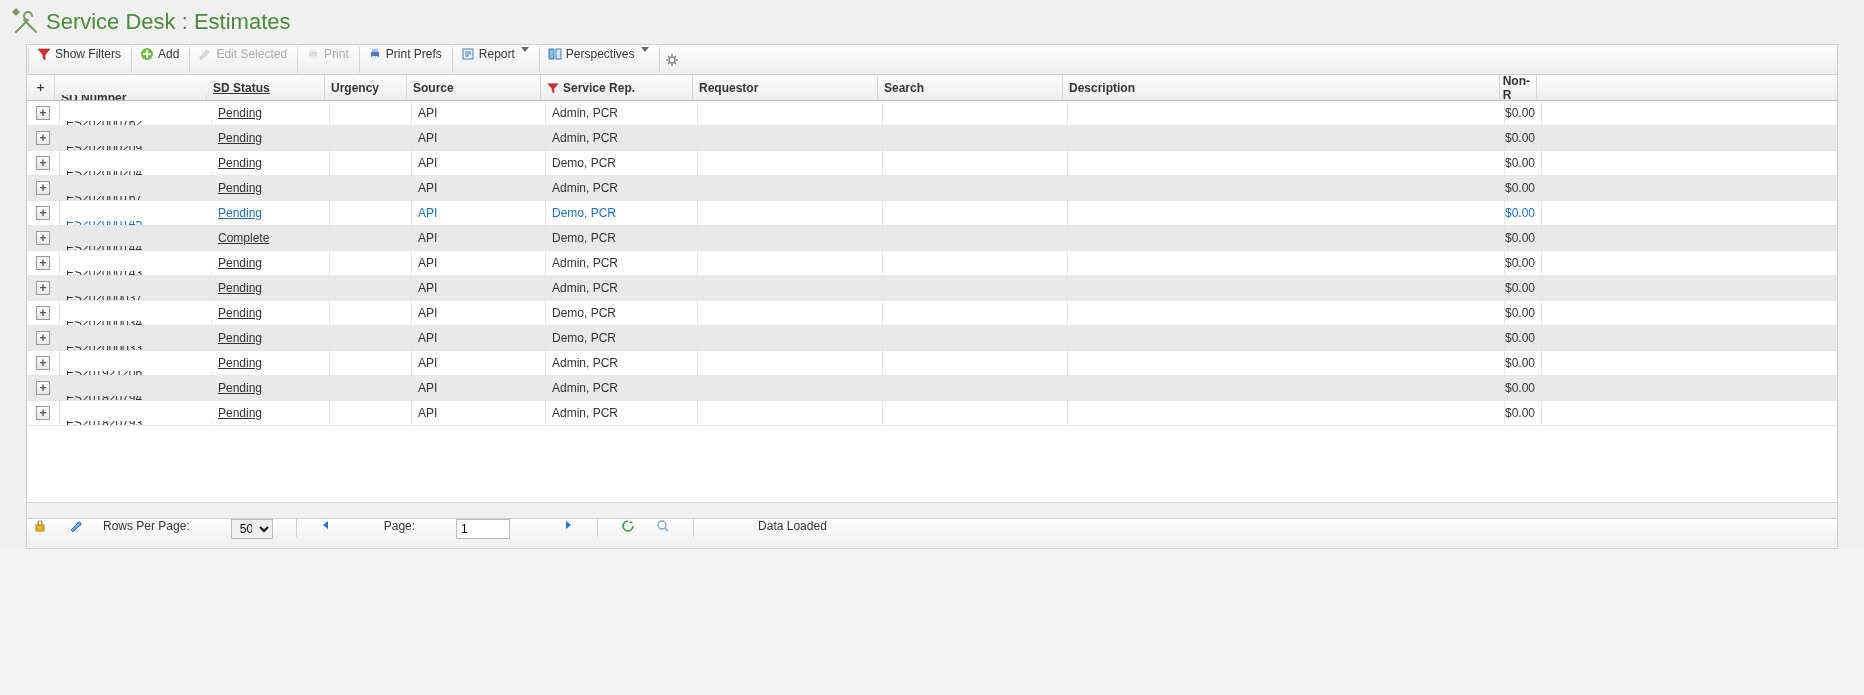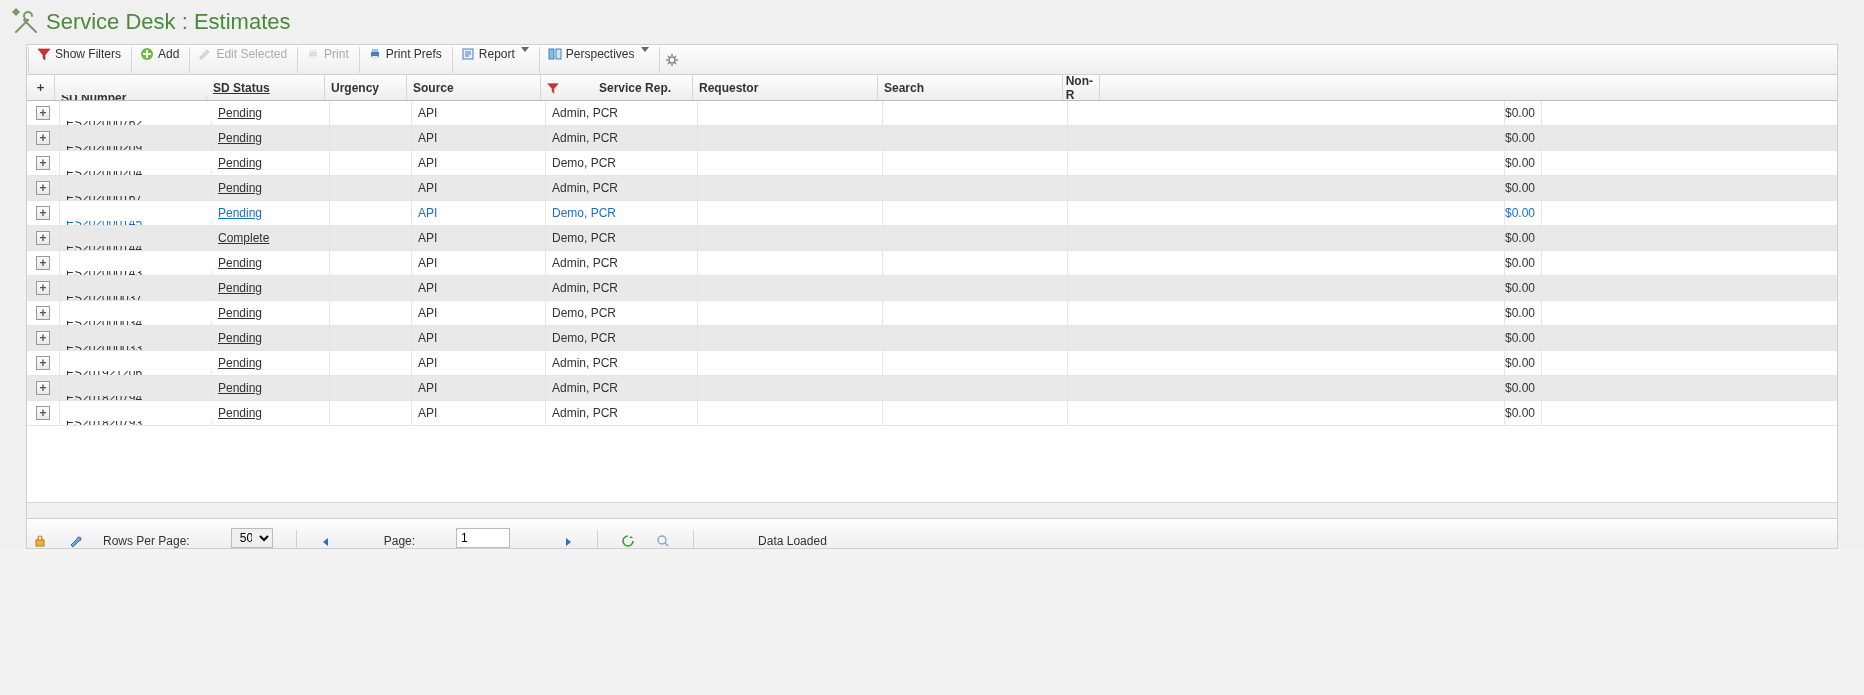--- a/index.html
+++ b/index.html
@@ -121,21 +121,21 @@
   }
   .ghcell.expand { width: 28px; justify-content: center; padding: 0; }
   .ghcell.nonr { justify-content: flex-end; }
 
   
   .col-expand { width: 33px; }
   .col-sd { width: 152px; margin-top: 20px; }
   .col-status { width: 118px; text-decoration: underline; }
   .col-urgency { width: 82px; }
   .col-source { width: 134px; }
-  .col-rep { width: 152px; gap: 36px; }
+  .col-rep { width: 152px; }
   .col-requestor { width: 185px; }
   .col-owner { width: 185px; }
   .col-desc { width: 437px; }
   .col-nonr { width: 37px; }
 
   .grid-body { }
   .grow {
     display: flex;
     height: 25px;
     align-items: stretch;
@@ -171,21 +171,21 @@
   .hscroll {
     height: 16px;
     background: #f0f0f0;
     border-top: 1px solid #d6d6d6;
     overflow-x: scroll;
   }
   .hscroll .inner { width: 2800px; height: 1px; }
 
   .footer {
     display: flex;
-    align-items: flex-end;
+    align-items: flex-start;
     height: 30px;
     background: linear-gradient(#fdfdfd, #efefef);
     border-top: 1px solid #cfcfcf;
     padding: 0 6px;
     gap: 21px;
     font-size: 12px;
   }
   .footer .sep { width: 1px; height: 18px; background: #d0d0d0; margin: 0 2px; }
   .footer .fbtn { cursor: pointer; display:flex; align-items:center; }
   .footer select, .footer input[type="text"] {
@@ -317,20 +317,21 @@
       <div class="ghcell col-rep">
         <span style="margin-right:4px;">
           <svg width="12" height="12" viewBox="0 0 14 14">
               <path d="M1 2 H13 L8 8 V13 L6 11 V8 Z" fill="#d13030" stroke="#9a1f1f" stroke-width="0.6"></path>
             </svg>
         </span>
         <span>Service Rep.</span>
       </div>
       <div class="ghcell col-requestor">Requestor</div>
       <div class="ghcell col-owner">Search</div>
+      <div class="ghcell col-desc">Description</div>
       <div class="ghcell col-nonr nonr">Non-R</div>
     </div>
 
     <div class="grid-body" id="grid-body">
         <div class="grow">
           <div class="gcell expand col-expand">
             <span class="expand-btn">+</span>
           </div>
           <div class="gcell col-sd">ES202000762</div>
           <div class="gcell col-status">Pending</div>

